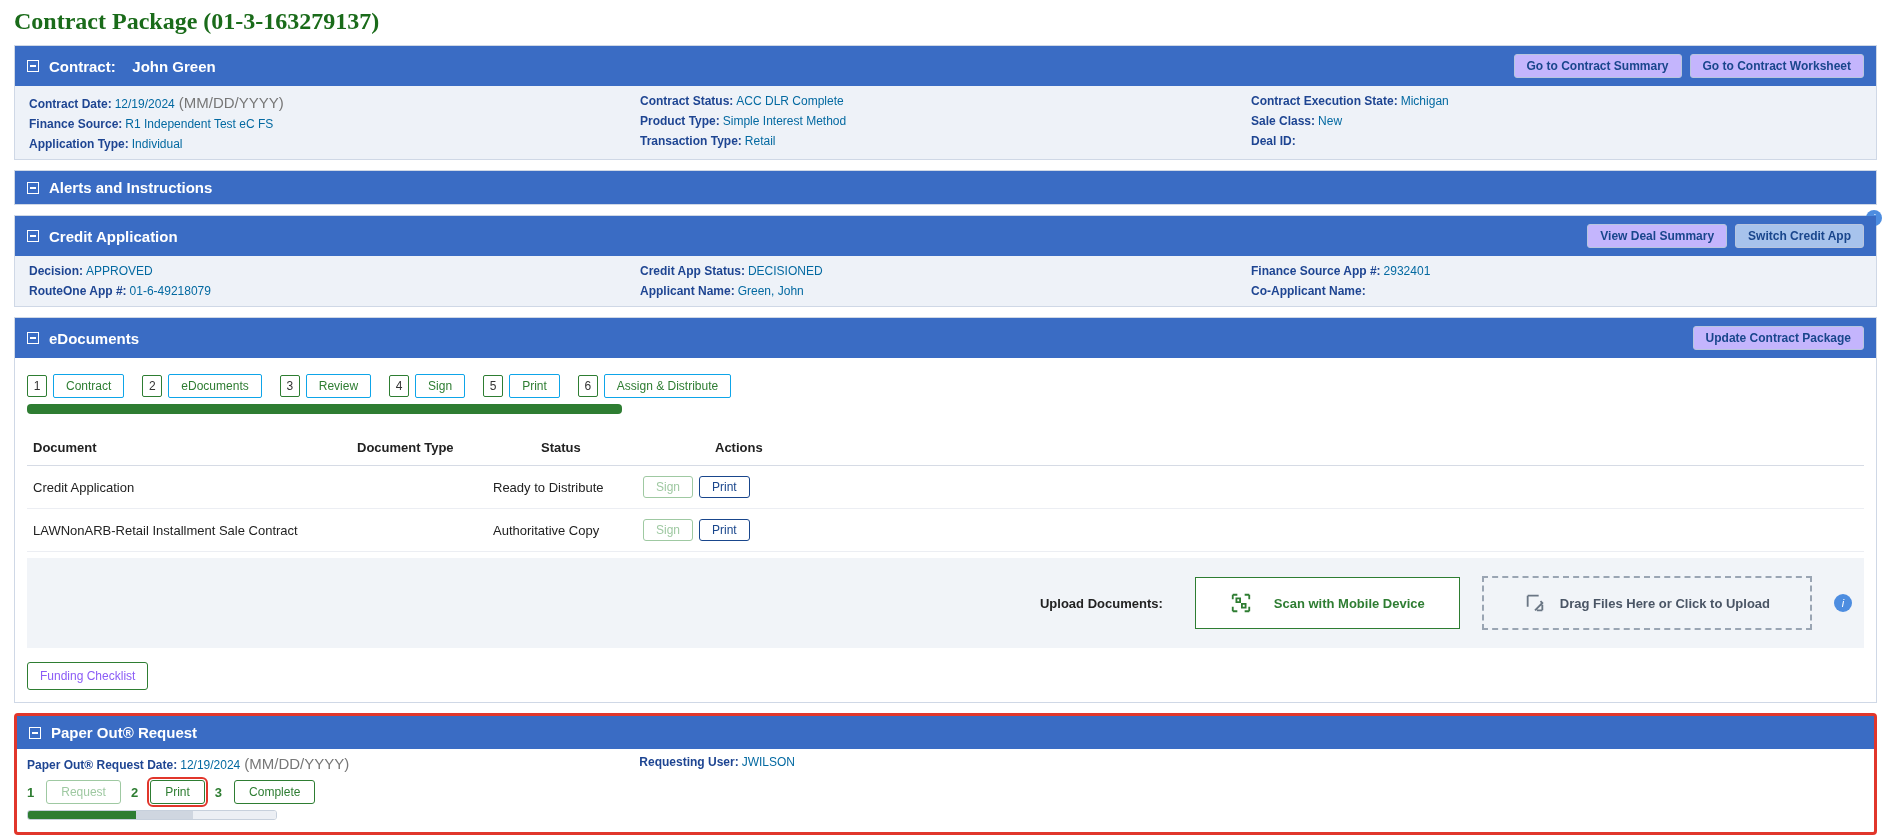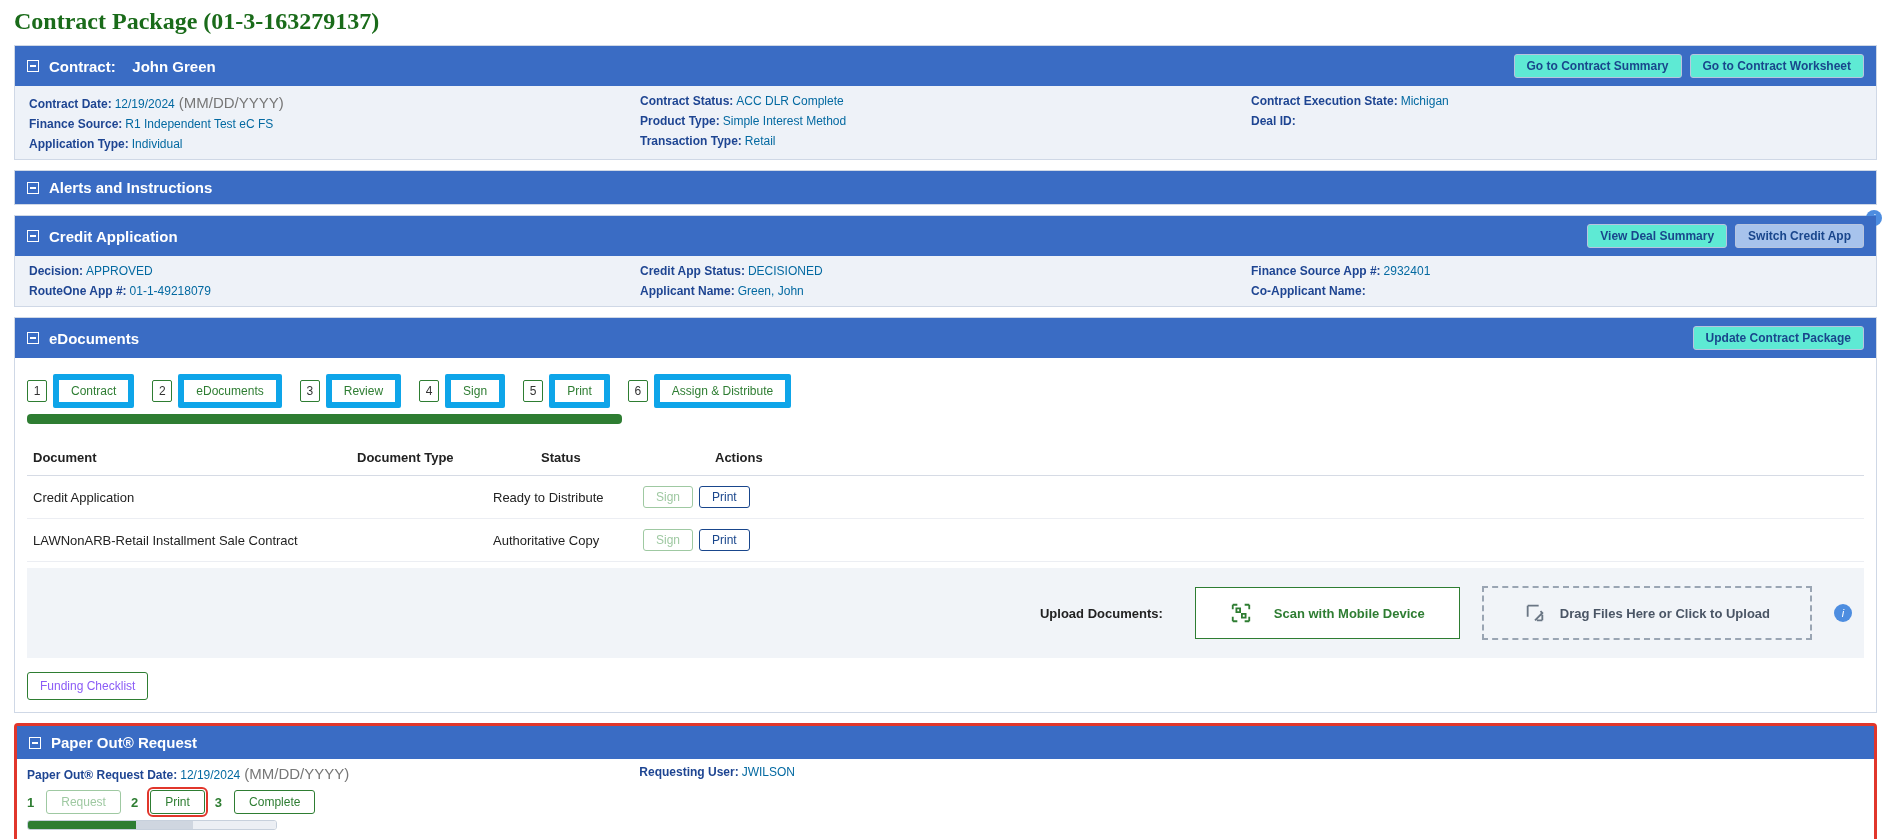--- a/index.html
+++ b/index.html
@@ -41,21 +41,21 @@
     content: "";
     position: absolute;
     top: 4px; left: 2px;
     width: 6px; height: 0;
     border-top: 2px solid #fff;
   }
   .panel-header .title { flex: 0 0 auto; margin-right: auto; }
   .panel-header .hdr-btns { display: flex; gap: 8px; }
 
   .hdr-btn {
-    background: #5eead4;
+    background: #c4b5fd;
     color: #19468c;
     border: 1px solid #b8c5de;
     border-radius: 3px;
     padding: 4px 12px;
     font-size: 12px;
     font-weight: 600;
     cursor: pointer;
   }
   .hdr-btn.alt { background: #a7c3ec; }
 
@@ -87,21 +87,21 @@
   .step { display: flex; align-items: center; gap: 6px; }
   .step-num {
     border: 1px solid #2e7d32;
     color: #333;
     width: 20px; height: 22px;
     display: flex; align-items: center; justify-content: center;
     border-radius: 2px;
     font-size: 12px;
   }
   .step-chip {
-    border: 6px solid #0ea5e9;
+    border: 1px solid #0ea5e9;
     color: #2e7d32;
     padding: 4px 12px;
     border-radius: 2px;
     font-size: 12px;
     background: #fff;
     cursor: pointer;
   }
   .progress-bar {
     height: 10px;
     background: #2e7d32;
@@ -248,20 +248,21 @@
         <div><span class="kv-label">Finance Source:</span><span class="kv-val">R1 Independent Test eC FS</span></div>
         <div><span class="kv-label">Application Type:</span><span class="kv-val">Individual</span></div>
       </div>
       <div class="kv-col">
         <div><span class="kv-label">Contract Status:</span><span class="kv-val">ACC DLR Complete</span></div>
         <div><span class="kv-label">Product Type:</span><span class="kv-val">Simple Interest Method</span></div>
         <div><span class="kv-label">Transaction Type:</span><span class="kv-val">Retail</span></div>
       </div>
       <div class="kv-col">
         <div><span class="kv-label">Contract Execution State:</span><span class="kv-val">Michigan</span></div>
+        <div><span class="kv-label">Sale Class:</span><span class="kv-val">New</span></div>
         <div><span class="kv-label">Deal ID:</span><span class="kv-val"></span></div>
       </div>
     </div>
   </div>
 </div>
 
 <div class="panel">
   <div class="panel-header">
     <span class="collapse"></span>
     <span class="title">Alerts and Instructions</span>
@@ -275,21 +276,21 @@
     <span class="title">Credit Application</span>
     <span class="hdr-btns">
       <button class="hdr-btn">View Deal Summary</button>
       <button class="hdr-btn alt">Switch Credit App</button>
     </span>
   </div>
   <div class="panel-body">
     <div class="kv-grid">
       <div class="kv-col">
         <div><span class="kv-label">Decision:</span><span class="kv-val">APPROVED</span></div>
-        <div><span class="kv-label">RouteOne App #:</span><span class="kv-val">01-1-49218079</span></div>
+        <div><span class="kv-label">RouteOne App #:</span><span class="kv-val">01-6-49218079</span></div>
       </div>
       <div class="kv-col">
         <div><span class="kv-label">Credit App Status:</span><span class="kv-val">DECISIONED</span></div>
         <div><span class="kv-label">Applicant Name:</span><span class="kv-val">Green, John</span></div>
       </div>
       <div class="kv-col">
         <div><span class="kv-label">Finance Source App #:</span><span class="kv-val">2932401</span></div>
         <div><span class="kv-label">Co-Applicant Name:</span><span class="kv-val"></span></div>
       </div>
     </div>

